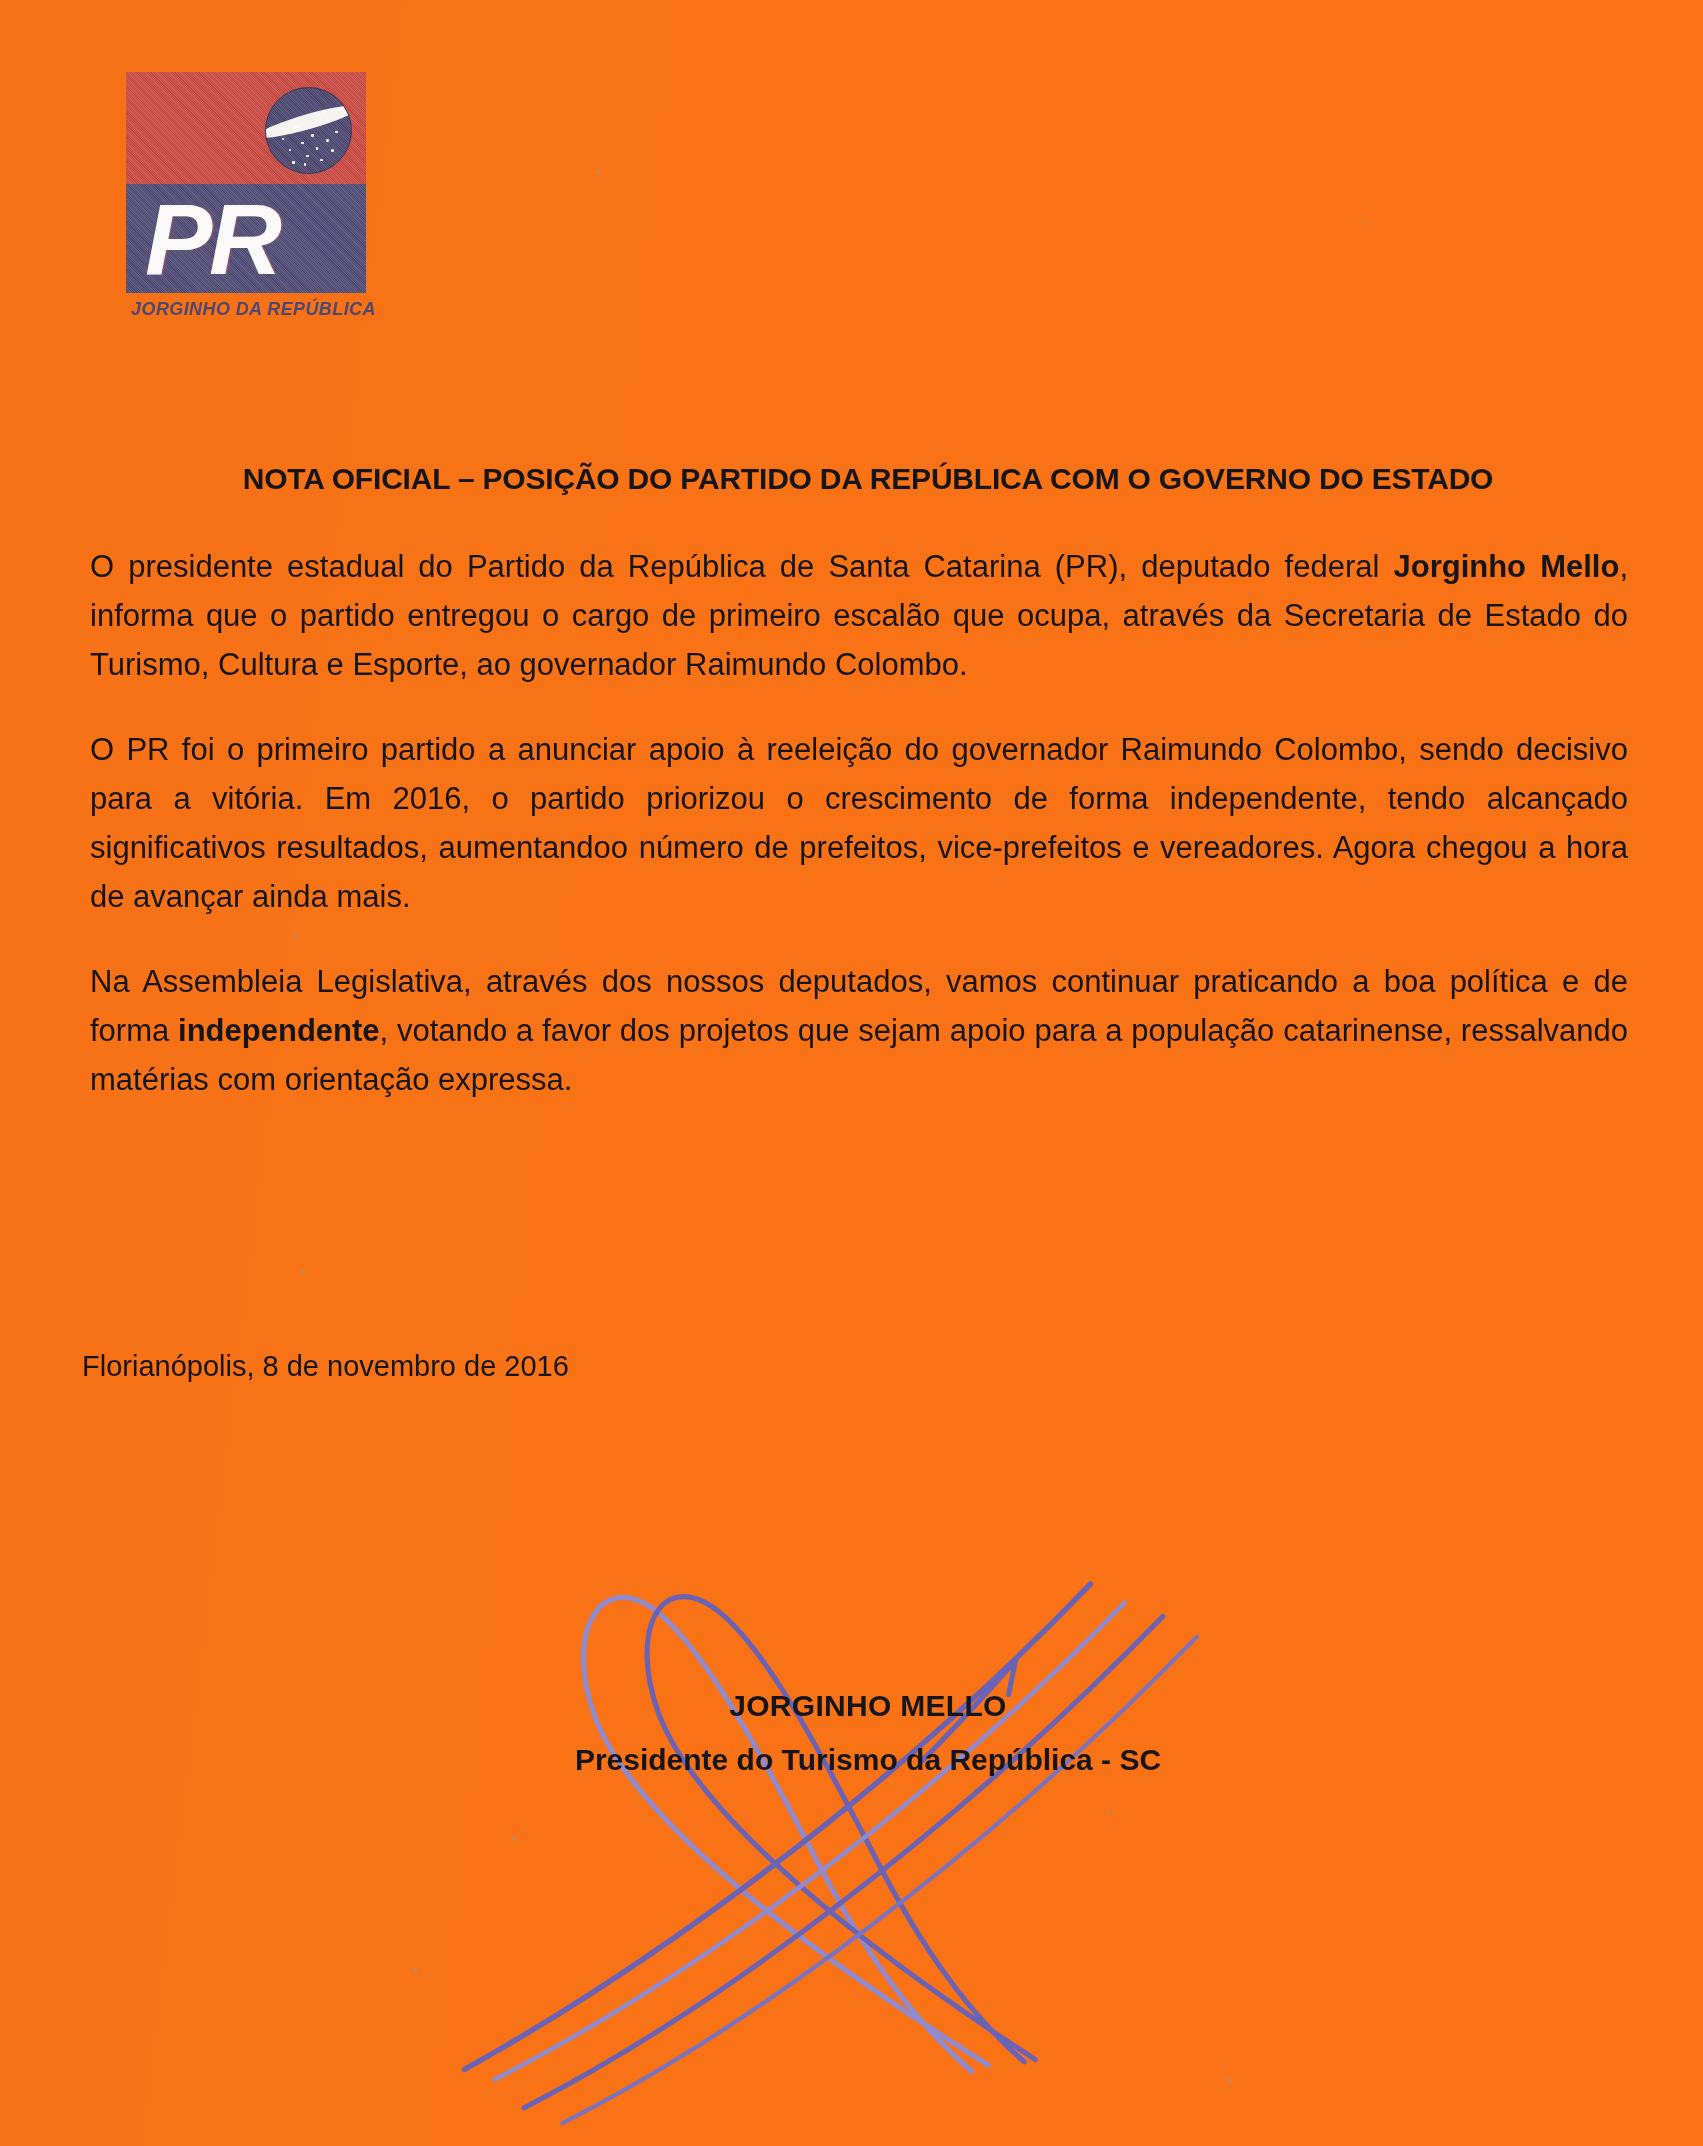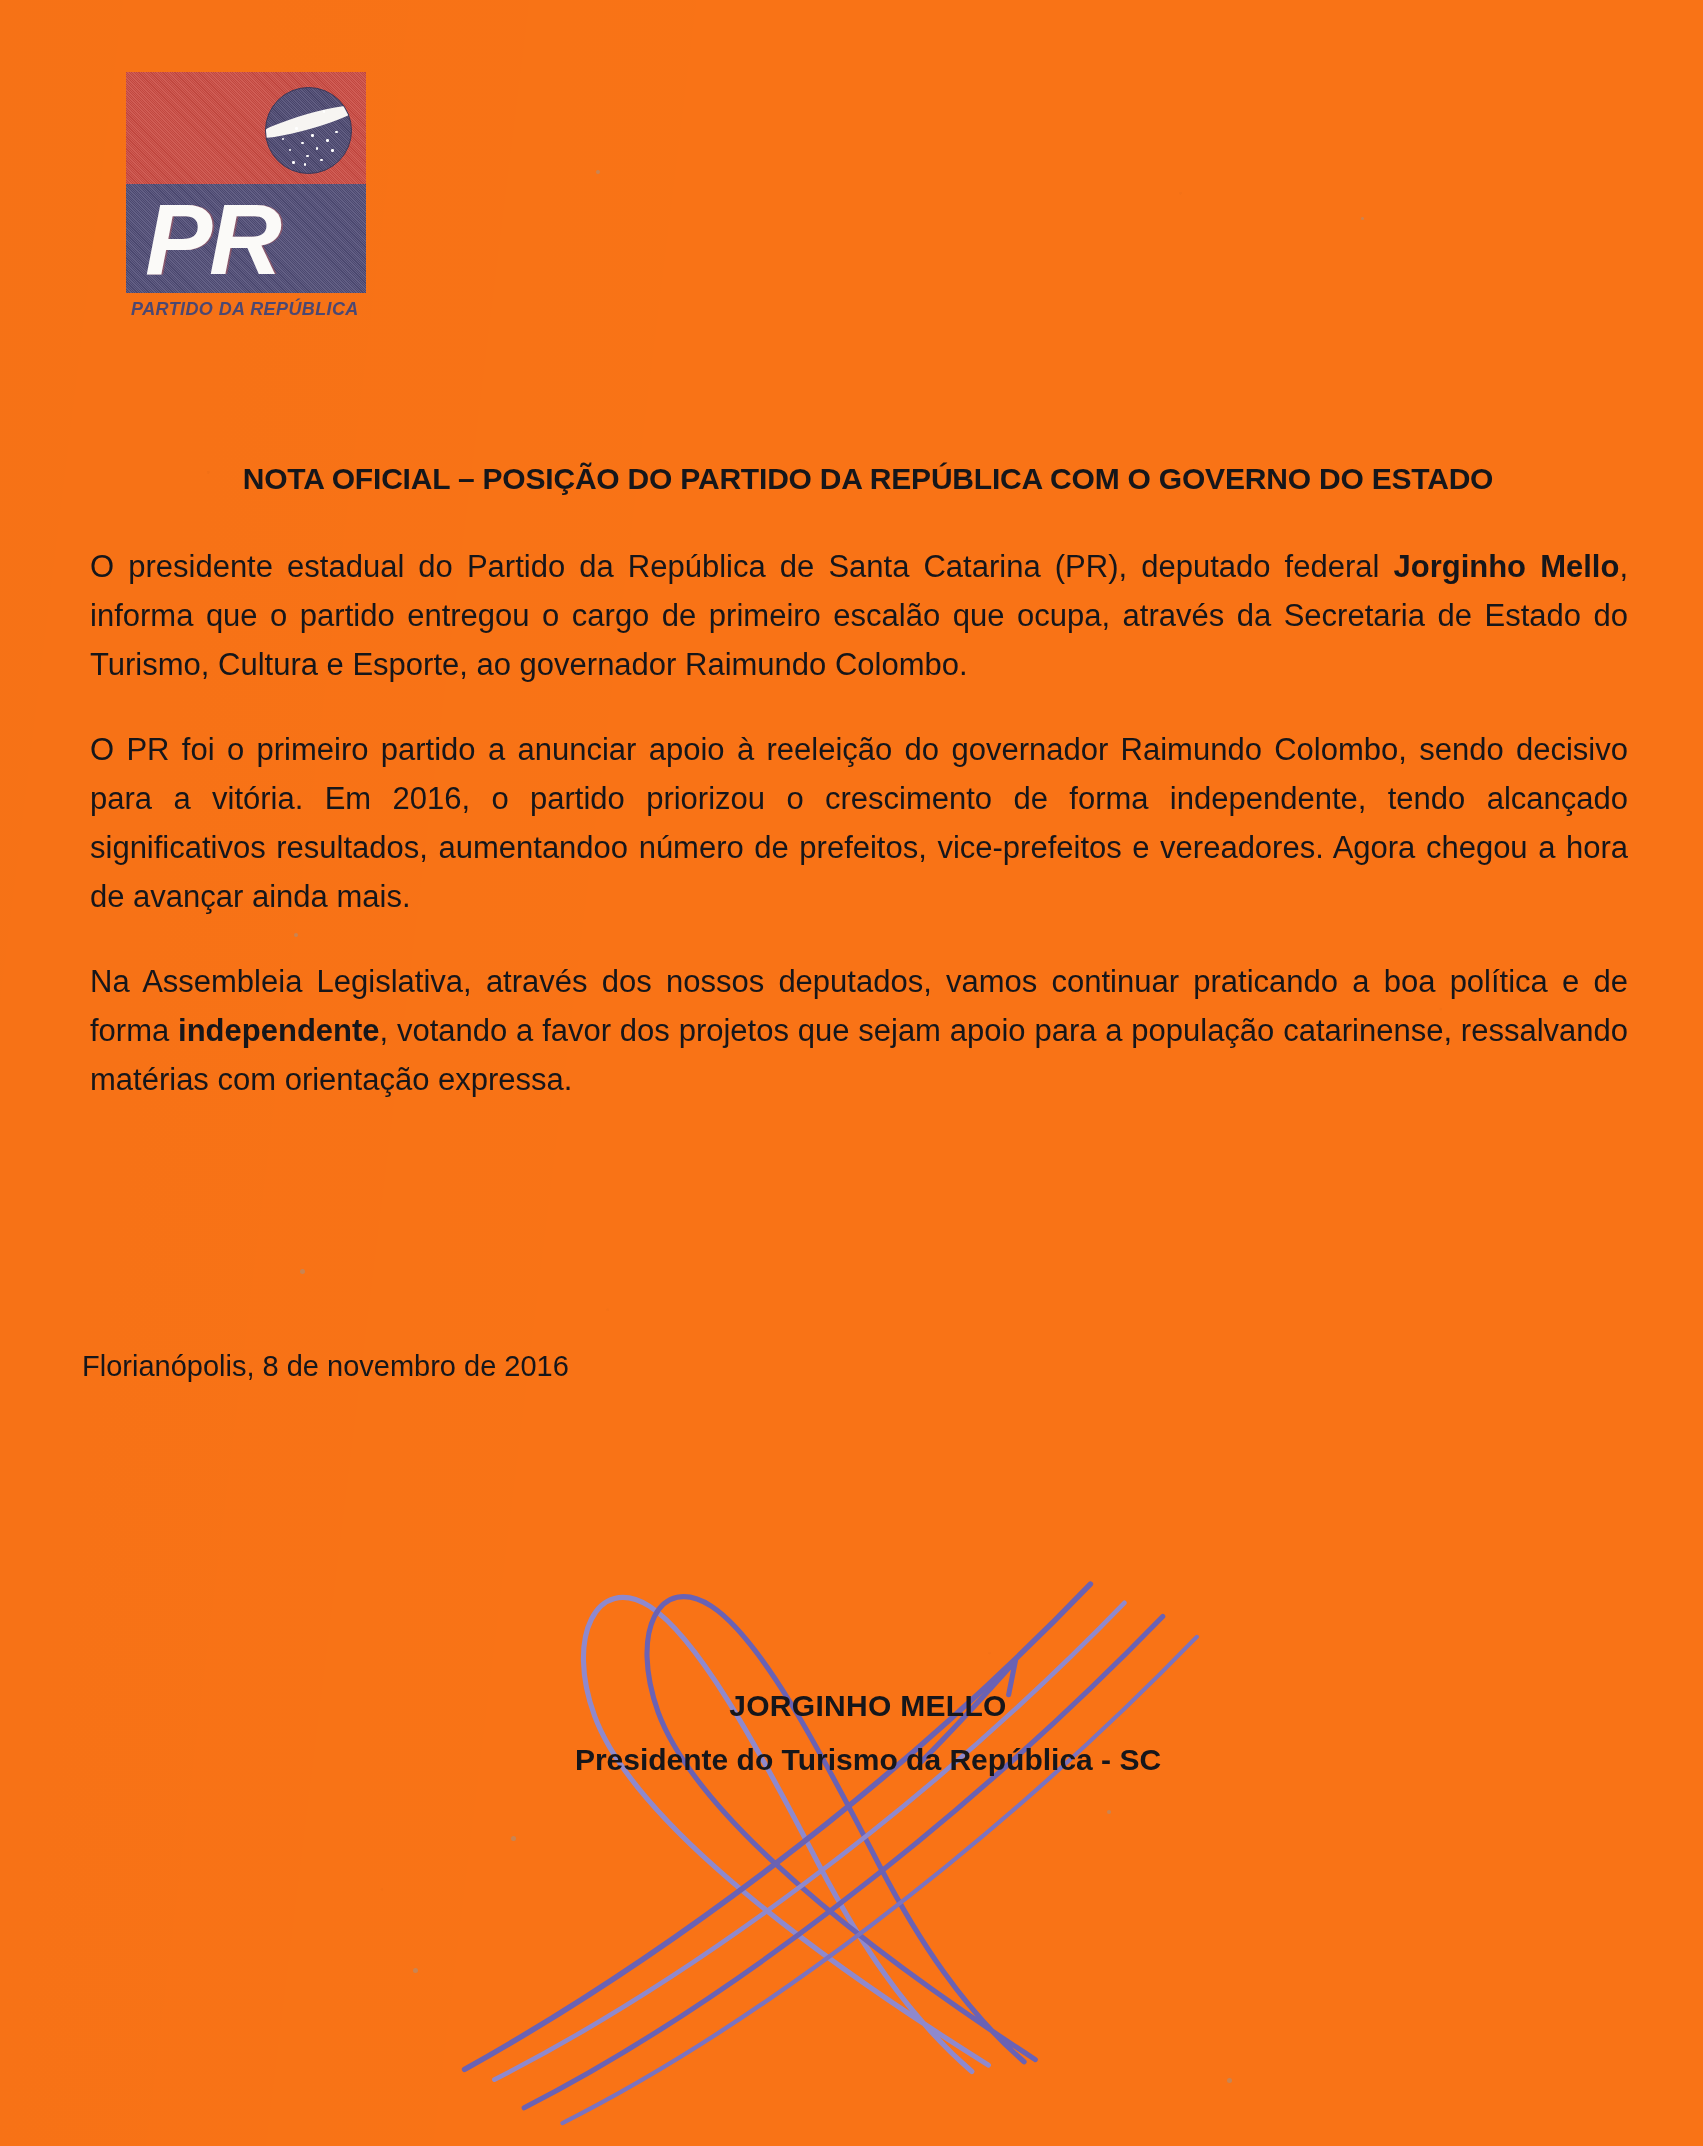--- a/index.html
+++ b/index.html
@@ -223,21 +223,21 @@
         <div class="globe-star" style="left:76%;top:72%"></div>
         <div class="globe-star" style="left:30%;top:86%"></div>
         <div class="globe-star" style="left:66%;top:26%"></div>
         <div class="globe-star" style="left:81%;top:50%"></div>
         <div class="globe-star" style="left:44%;top:88%"></div>
       </div>
     </div>
     <div class="logo-blue">
       <div class="logo-pr">PR</div>
     </div>
-    <div class="logo-caption">PARTIDO DA REPÚBLICA</div>
+    <div class="logo-caption">JORGINHO DA REPÚBLICA</div>
   </div>
 
   <div class="headline">NOTA OFICIAL – POSIÇÃO DO PARTIDO DA REPÚBLICA COM O GOVERNO DO ESTADO</div>
 
   <div class="body">
     <p><span>O presidente estadual do Partido da República de Santa Catarina (PR), deputado federal </span><b>Jorginho Mello</b><span>, informa que o partido entregou o cargo de primeiro escalão que ocupa, através da Secretaria de Estado do Turismo, Cultura e Esporte, ao governador Raimundo Colombo.</span></p>
     <p><span>O PR foi o primeiro partido a anunciar apoio à reeleição do governador Raimundo Colombo, sendo decisivo para a vitória. Em 2016, o partido priorizou o crescimento de forma independente, tendo alcançado significativos resultados, aumentandoo número de prefeitos, vice-prefeitos e vereadores. Agora chegou a hora de avançar ainda mais.</span></p>
     <p><span>Na Assembleia Legislativa, através dos nossos deputados, vamos continuar praticando a boa política e de forma </span><b>independente</b><span>, votando a favor dos projetos que sejam apoio para a população catarinense, ressalvando matérias com orientação expressa.</span></p>
   </div>
 

